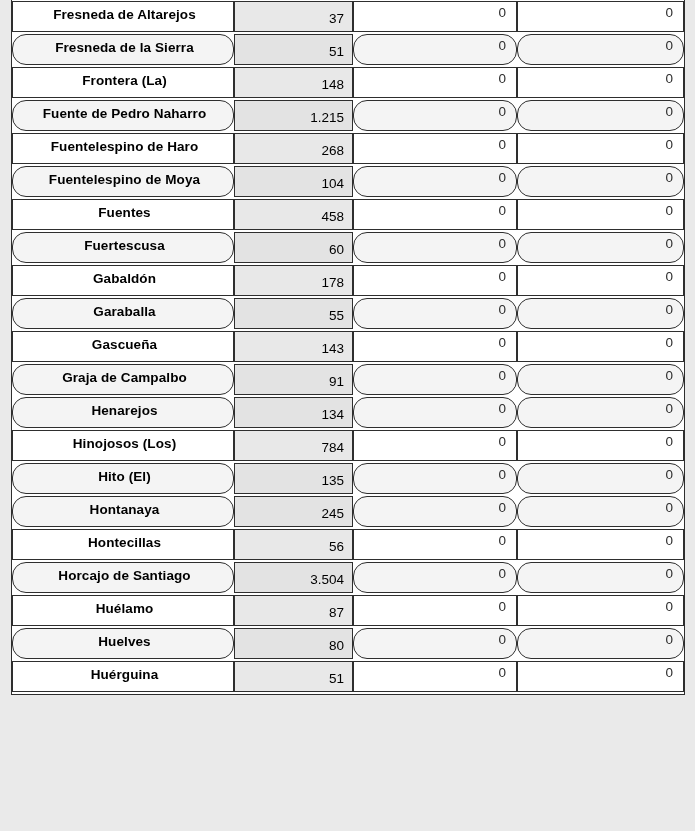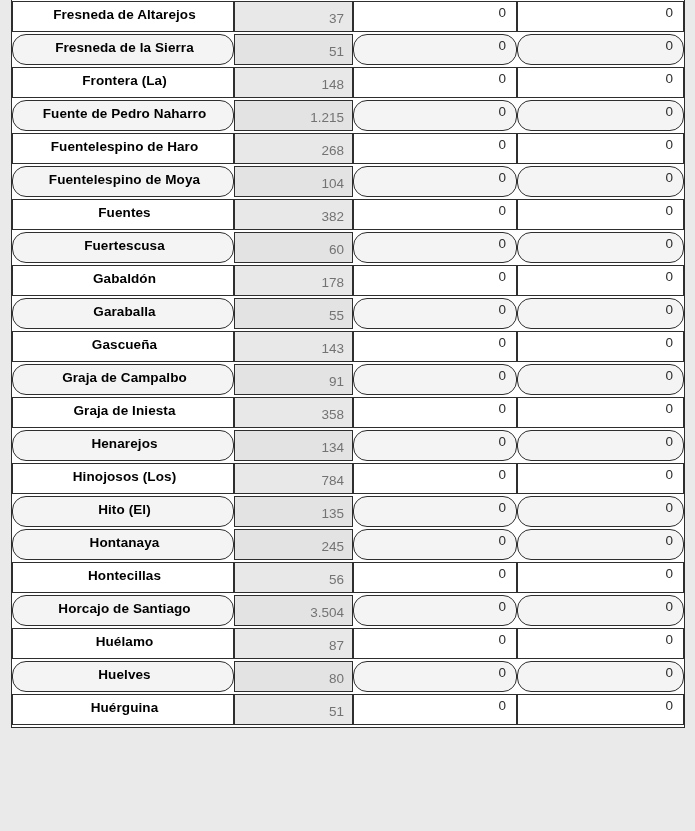--- a/index.html
+++ b/index.html
@@ -37,21 +37,21 @@
   td.name {
     font-weight: bold;
     color: #000000;
     text-align: center;
     vertical-align: middle;
     padding: 0 6px 3px 9px;
     letter-spacing: 0.1px;
   }
   td.pop {
     background: #e8e8e8;
-    color: #737373;
+    color: #000000;
     text-align: right;
     vertical-align: bottom;
     padding: 0 8px 4px 0;
   }
   td.z {
     color: #2d2d2d;
     text-align: right;
     vertical-align: top;
     padding: 4px 10px 0 0;
   }
@@ -101,21 +101,21 @@
           <td class="z">0</td>
         </tr>
         <tr class="alt">
           <td class="name">Fuentelespino de Moya</td>
           <td class="pop">104</td>
           <td class="z">0</td>
           <td class="z">0</td>
         </tr>
         <tr>
           <td class="name">Fuentes</td>
-          <td class="pop">382</td>
+          <td class="pop">458</td>
           <td class="z">0</td>
           <td class="z">0</td>
         </tr>
         <tr class="alt">
           <td class="name">Fuertescusa</td>
           <td class="pop">60</td>
           <td class="z">0</td>
           <td class="z">0</td>
         </tr>
         <tr>
@@ -132,26 +132,20 @@
         </tr>
         <tr>
           <td class="name">Gascueña</td>
           <td class="pop">143</td>
           <td class="z">0</td>
           <td class="z">0</td>
         </tr>
         <tr class="alt">
           <td class="name">Graja de Campalbo</td>
           <td class="pop">91</td>
-          <td class="z">0</td>
-          <td class="z">0</td>
-        </tr>
-        <tr>
-          <td class="name">Graja de Iniesta</td>
-          <td class="pop">358</td>
           <td class="z">0</td>
           <td class="z">0</td>
         </tr>
         <tr class="alt">
           <td class="name">Henarejos</td>
           <td class="pop">134</td>
           <td class="z">0</td>
           <td class="z">0</td>
         </tr>
         <tr>

